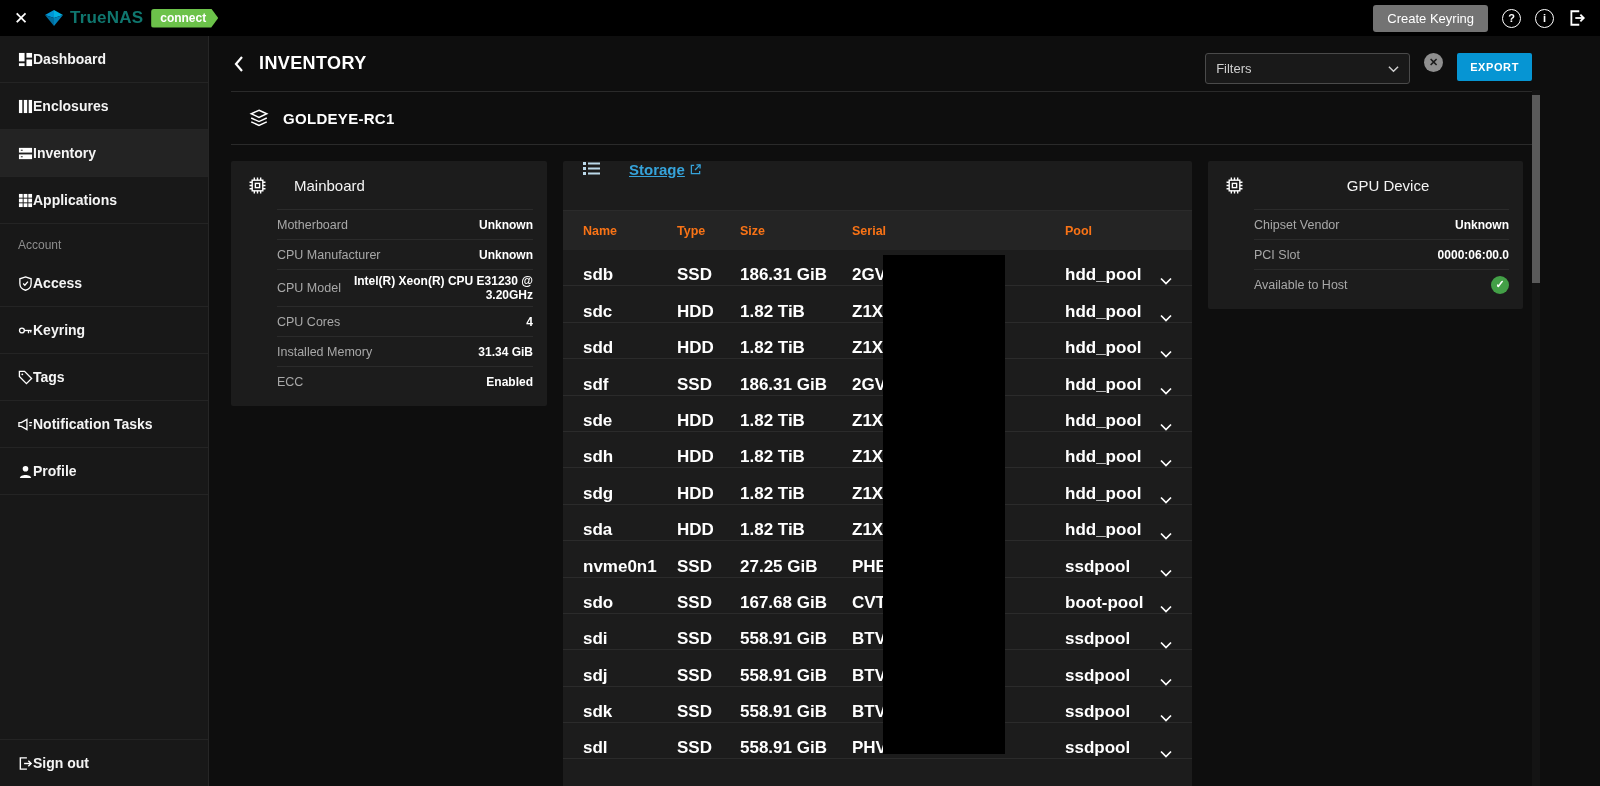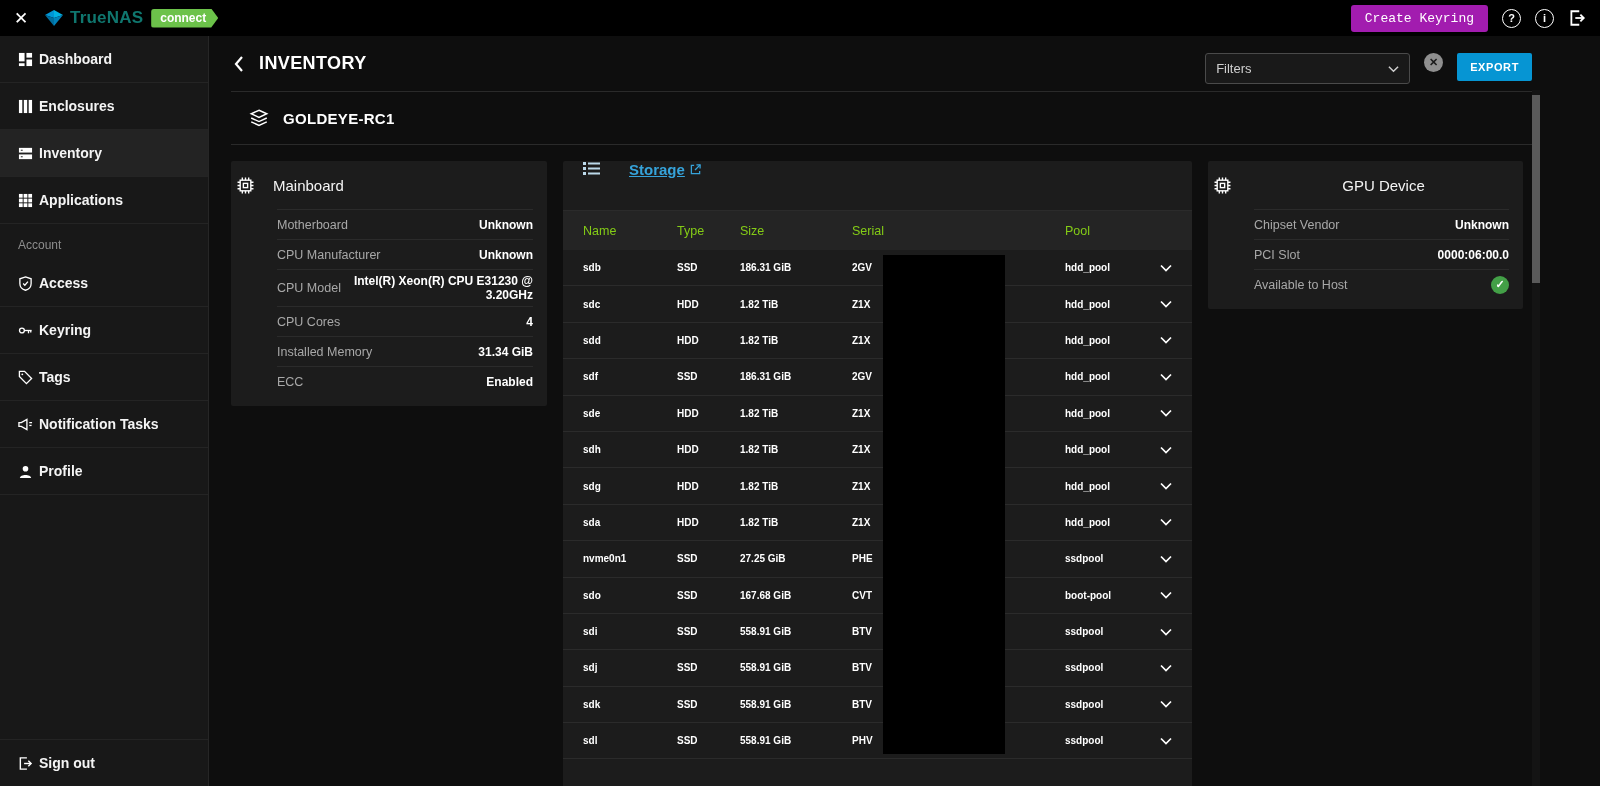--- a/index.html
+++ b/index.html
@@ -10,31 +10,31 @@
   .topbar { position:absolute; left:0; top:0; width:1600px; height:36px; background:#000;
     display:flex; align-items:center; padding:0 14px; }
   .close-x { font-size:17px; color:#fff; cursor:pointer; width:24px; }
   .brand { display:flex; align-items:center; gap:6px; margin-left:6px; }
   .brand-name { color:#0f766e; font-size:17px; font-weight:700; letter-spacing:.2px; }
   .connect-badge { background:#6cc24a; color:#fff; font-size:12px; font-weight:700;
     padding:2px 12px 3px 9px; margin-left:2px;
     clip-path:polygon(0 0, calc(100% - 7px) 0, 100% 50%, calc(100% - 7px) 100%, 0 100%);
     border-radius:3px 0 0 3px; }
   .topbar-right { margin-left:auto; display:flex; align-items:center; gap:14px; }
-  .btn-primary { background:#a21caf; color:#fff; border:none; border-radius:3px;
-    font-size:13px; font-family:Liberation Mono, monospace; padding:6px 14px; cursor:pointer; }
+  .btn-primary { background:#737373; color:#fff; border:none; border-radius:3px;
+    font-size:13px; font-family:Liberation Sans, sans-serif; padding:6px 14px; cursor:pointer; }
   .circle-icon { width:19px; height:19px; border:1.6px solid #fff; border-radius:50%;
     display:flex; align-items:center; justify-content:center; font-size:11px; font-weight:700;
     color:#fff; cursor:pointer; }
   .icon-btn { cursor:pointer; display:flex; align-items:center; }
 
   
   .sidebar { position:absolute; left:0; top:36px; width:209px; height:750px; background:#181818;
     border-right:1px solid #262626; display:flex; flex-direction:column; }
-  .nav-item { display:flex; align-items:center; gap:6px; height:47px; padding:4px 18px;
+  .nav-item { display:flex; align-items:center; gap:0; height:47px; padding:4px 18px;
     border-bottom:1px solid #242424; cursor:pointer; font-size:14px; font-weight:700; color:#f4f4f4; }
   .nav-item.active { background:#232323; }
   .nav-item svg { flex:0 0 auto; }
   .section-label { color:#8d8d8d; font-size:12px; padding:14px 18px 8px 18px; font-weight:400; }
   .signout { margin-top:auto; border-top:1px solid #242424; border-bottom:none; }
 
   
   .main { position:absolute; left:209px; top:36px; width:1391px; height:750px; overflow:hidden; }
   .main-header { height:56px; display:flex; align-items:center; margin:0 68px 0 22px;
     border-bottom:1px solid #2a2a2a; }
@@ -52,43 +52,43 @@
 
   .system-row { height:53px; display:flex; align-items:center; gap:14px; margin:0 68px 0 22px;
     border-bottom:1px solid #2a2a2a; padding-left:18px; }
   .system-name { font-size:15px; font-weight:700; letter-spacing:.3px; }
 
   .cards { display:flex; gap:16px; padding:16px 0 0 22px; align-items:flex-start; }
   .card { background:#1c1c1c; border-radius:2px; }
 
   
   .kv-card { width:316px; padding:0 0 10px 0; }
-  .card-title-row { display:flex; align-items:center; gap:19px; height:48px; padding:0 6px; }
+  .card-title-row { display:flex; align-items:center; gap:28px; height:48px; padding:0 18px; }
   .card-title { font-size:15px; font-weight:400; color:#f4f4f4; }
   .kv-rows { padding:0 14px; }
   .kv { display:flex; align-items:center; justify-content:space-between; gap:8px;
     min-height:30px; border-top:1px solid #2b2b2b; padding:4px 0;margin-left:32px; }
   .kv .lbl { color:#a8a8a8; font-size:12.5px; white-space:nowrap; }
   .kv .val { color:#fff; font-size:12px; font-weight:700; text-align:right; }
   .gpu-card { width:315px; padding-bottom:10px; }
   .gpu-card .card-title { margin:0 auto; }
   .gpu-desc-val { max-width:205px; line-height:1.35; }
   .check-circle { width:18px; height:18px; border-radius:50%; background:#43a047; color:#fff;
     display:flex; align-items:center; justify-content:center; font-size:11px; font-weight:700; }
 
   
   .storage-card { width:629px; min-height:660px; }
   .storage-title-row { display:flex; align-items:flex-start; gap:29px; height:50px; padding:0 20px;
     border-bottom:1px solid #2b2b2b; }
   .storage-link { color:#36a3da; font-size:15px; font-weight:700; text-decoration:underline;
     cursor:pointer; display:flex; align-items:center; gap:5px; }
   .thead { display:flex; align-items:center; height:39px; background:#242424; padding:0 20px;
-    font-size:12.5px; font-weight:400; color:#84cc16; }
-  .srow { display:flex; align-items:center; height:36.4px; padding:0 20px;
-    border-bottom:1px solid #2b2b2b; font-size:10px; font-weight:700; color:#fff; }
+    font-size:12.5px; font-weight:700; color:#f97316; }
+  .srow { display:flex; align-items:flex-end; height:36.4px; padding:0 20px;
+    border-bottom:1px solid #2b2b2b; font-size:17px; font-weight:700; color:#fff; }
   .c { flex:0 0 auto; overflow:hidden; white-space:nowrap; }
   .c.name { width:94px; } .c.type { width:63px; } .c.size { width:112px; }
   .c.serial { width:213px; } .c.pool { flex:1 1 auto; }
   .c.chev { width:22px; display:flex; justify-content:flex-end; cursor:pointer; }
   .th.chev { cursor:default; }
 
   
   .redaction { position:absolute; left:883px; top:255px; width:122px; height:499px; background:#000; z-index:50; }
   .scrollbar-track { position:absolute; left:1532px; top:90px; width:8px; height:696px; background:#141414; }
   .scrollbar-thumb { position:absolute; left:0; top:5px; width:8px; height:188px; background:#5a5a5a; cursor:pointer; }

